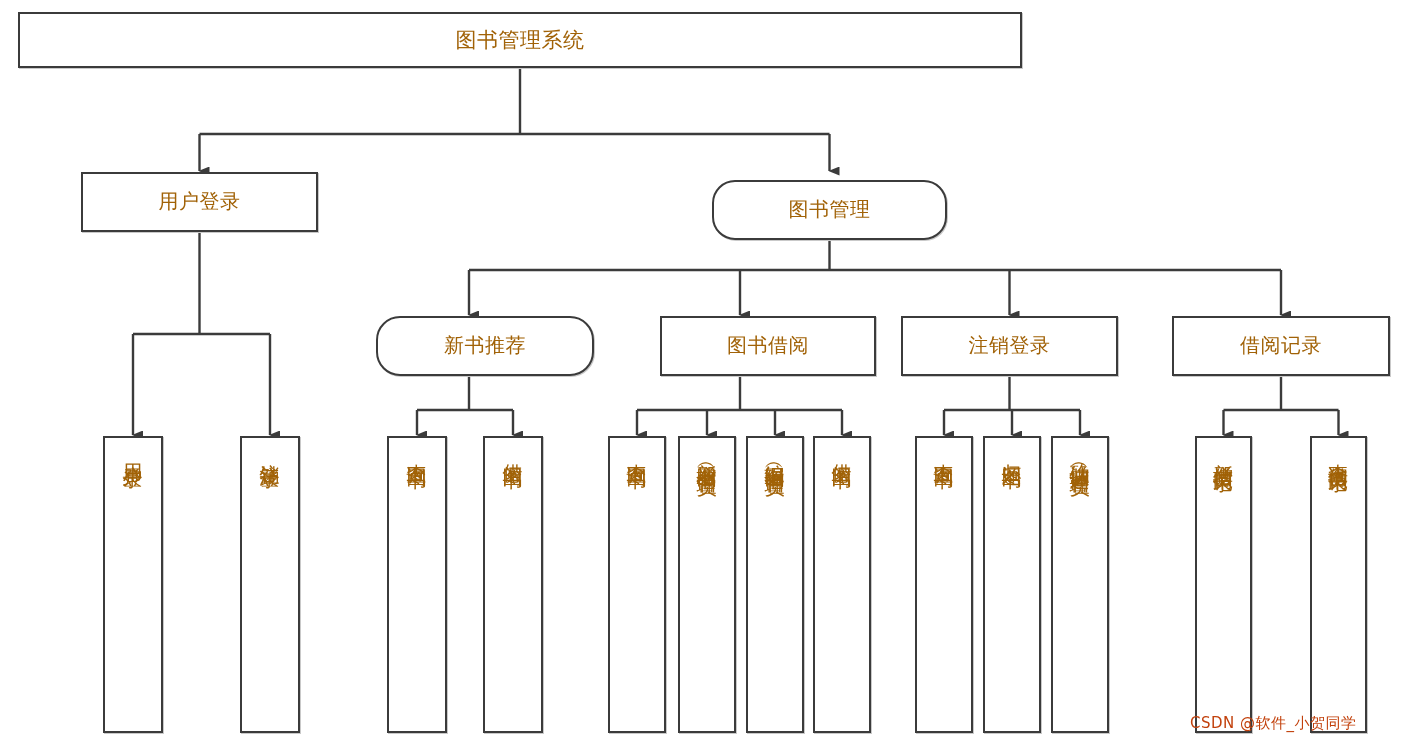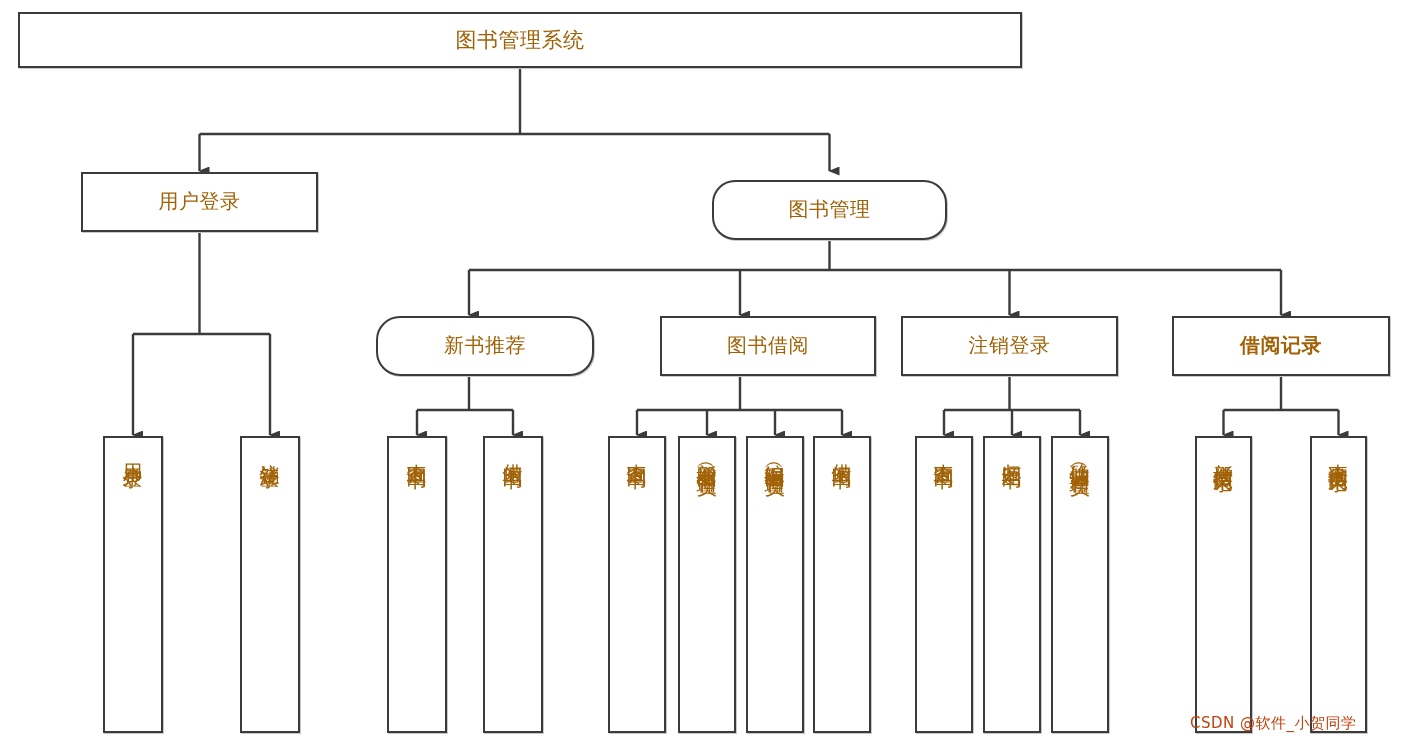--- a/index.html
+++ b/index.html
@@ -127,21 +127,21 @@
       </div>
       <div class="node level-2 horiz" style="left: 376px; top: 316px; width: 218px; height: 60px; border-radius: 24px;">
         <span class="label">新书推荐</span>
       </div>
       <div class="node level-2 horiz" style="left: 632px; top: 316px; width: 216px; height: 60px; margin-left: 28px;">
         <span class="label">图书借阅</span>
       </div>
       <div class="node level-2 horiz" style="left: 901px; top: 316px; width: 217px; height: 60px;">
         <span class="label">注销登录</span>
       </div>
-      <div class="node level-2 horiz" style="left: 1172px; top: 316px; width: 218px; height: 60px; font-weight: bold;">
+      <div class="node level-2 horiz" style="left: 1172px; top: 316px; width: 218px; height: 60px;">
         <span class="label">借阅记录</span>
       </div>
       <div class="node level-3 vert" style="left: 103px; top: 436px; width: 60px; height: 297px;">
         <span class="label">用户登录</span>
       </div>
       <div class="node level-3 vert" style="left: 240px; top: 436px; width: 60px; height: 297px;">
         <span class="label">注销登录</span>
       </div>
       <div class="node level-3 vert" style="left: 387px; top: 436px; width: 60px; height: 297px;">
         <span class="label">查询图书</span>

